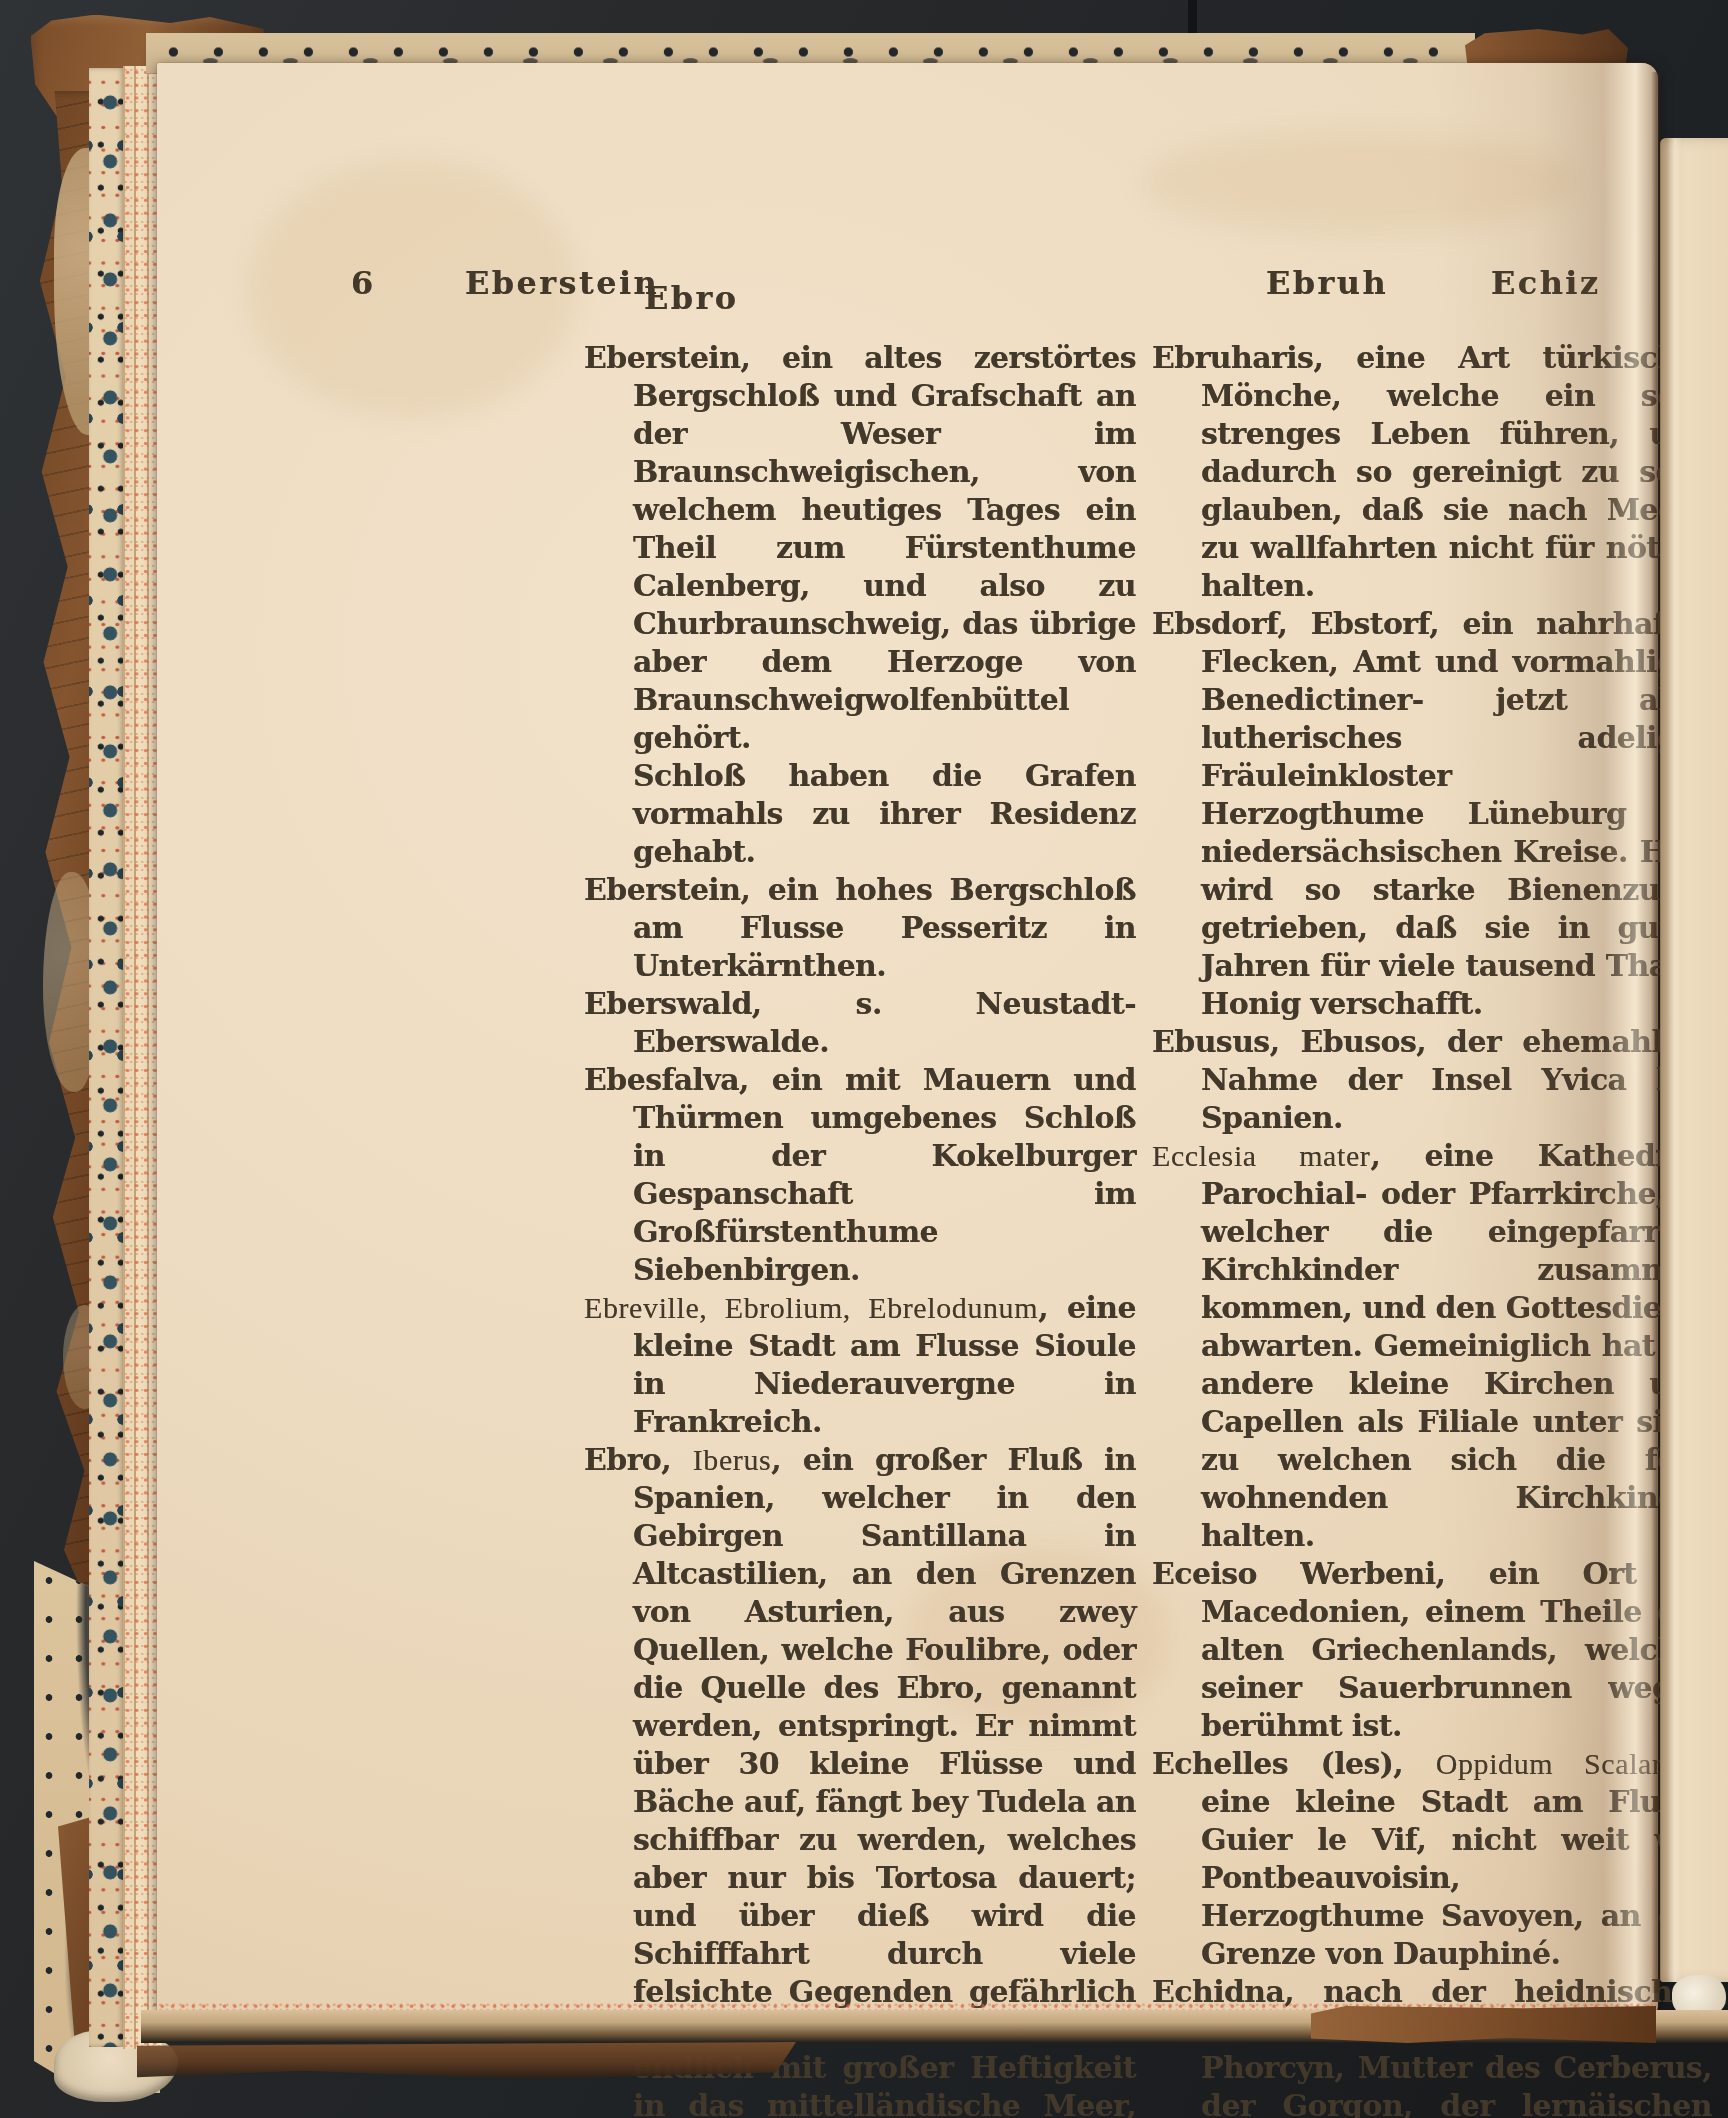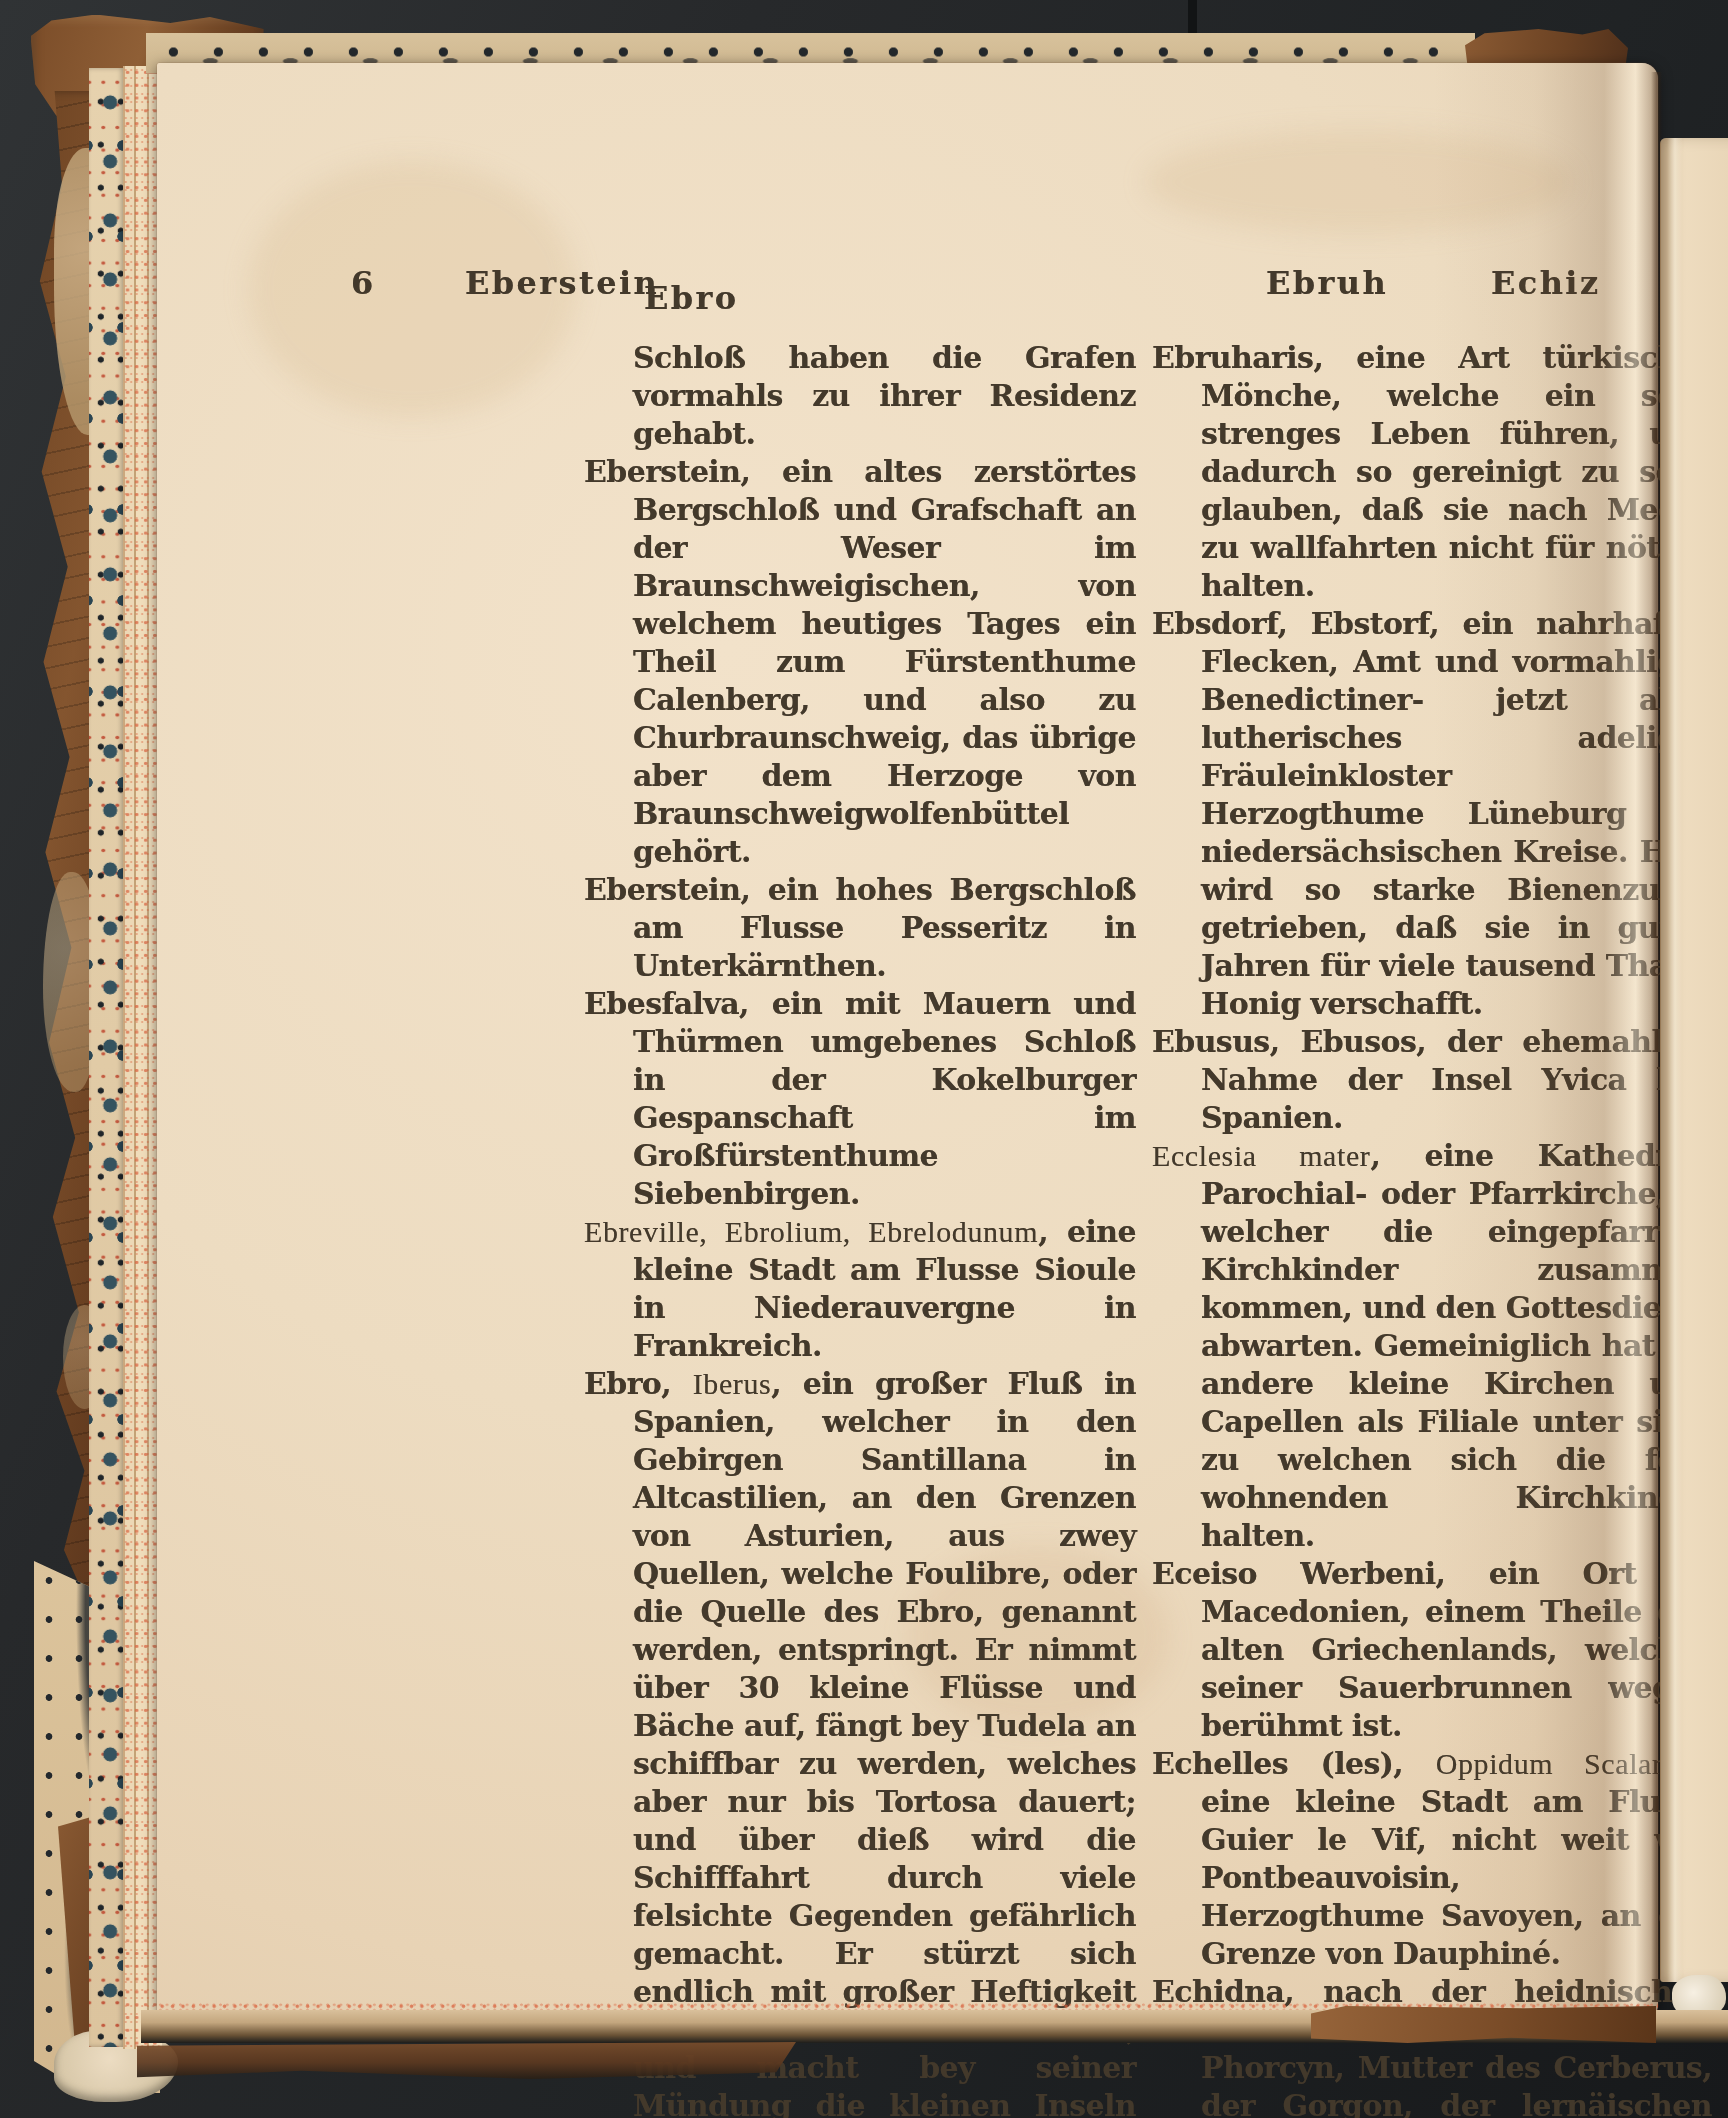--- a/index.html
+++ b/index.html
@@ -149,23 +149,24 @@
     <div class="stain stain-b"></div>
     <div class="stain stain-c"></div>
 
     <span class="hdr hdr-num">6</span>
     <span class="hdr hdr-t1">Eberstein</span>
     <span class="hdr hdr-t2">Ebro</span>
     <span class="hdr hdr-t3">Ebruh</span>
     <span class="hdr hdr-t4">Echiz</span>
 
     <div class="col col-left">
+        <p class="entry"><span class="seg-f">Eberstein, ein altes zerstörtes Bergschloß und Grafschaft an der Weser im Braunschweigischen, von welchem heutiges Tages ein Theil zum Fürstenthume Calenberg, und also zu Churbraunschweig, das übrige aber dem Herzoge von Braunschweigwolfenbüttel gehört.</span></p>
         <p class="entry cont"><span class="seg-f">Schloß haben die Grafen vormahls zu ihrer Residenz gehabt.</span></p>
-        <p class="entry"><span class="seg-f">Eberstein, ein altes zerstörtes Bergschloß und Grafschaft an der Weser im Braunschweigischen, von welchem heutiges Tages ein Theil zum Fürstenthume Calenberg, und also zu Churbraunschweig, das übrige aber dem Herzoge von Braunschweigwolfenbüttel gehört.</span></p>
         <p class="entry"><span class="seg-f">Eberstein, ein hohes Bergschloß am Flusse Pesseritz in Unterkärnthen.</span></p>
+        <p class="entry"><span class="seg-f">Eberswald, s. Neustadt-Eberswalde.</span></p>
         <p class="entry"><span class="seg-f">Ebesfalva, ein mit Mauern und Thürmen umgebenes Schloß in der Kokelburger Gespanschaft im Großfürstenthume Siebenbirgen.</span></p>
         <p class="entry"><span class="seg-a">Ebreville, Ebrolium, Ebrelodunum</span><span class="seg-f">, eine kleine Stadt am Flusse Sioule in Niederauvergne in Frankreich.</span></p>
         <p class="entry"><span class="seg-f">Ebro, </span><span class="seg-a">Iberus</span><span class="seg-f">, ein großer Fluß in Spanien, welcher in den Gebirgen Santillana in Altcastilien, an den Grenzen von Asturien, aus zwey Quellen, welche Foulibre, oder die Quelle des Ebro, genannt werden, entspringt. Er nimmt über 30 kleine Flüsse und Bäche auf, fängt bey Tudela an schiffbar zu werden, welches aber nur bis Tortosa dauert; und über dieß wird die Schifffahrt durch viele felsichte Gegenden gefährlich gemacht. Er stürzt sich endlich mit großer Heftigkeit in das mittelländische Meer, und macht bey seiner Mündung die kleinen Inseln Alfacques.</span></p>
       </div>
     <div class="col col-right">
         <p class="entry"><span class="seg-f">Ebruharis, eine Art türkischer Mönche, welche ein sehr strenges Leben führen, und dadurch so gereinigt zu seyn glauben, daß sie nach Mecca zu wallfahrten nicht für nöthig halten.</span></p>
         <p class="entry"><span class="seg-f">Ebsdorf, Ebstorf, ein nahrhafter Flecken, Amt und vormahliges Benedictiner- jetzt aber lutherisches adeliges Fräuleinkloster im Herzogthume Lüneburg im niedersächsischen Kreise. Hier wird so starke Bienenzucht getrieben, daß sie in guten Jahren für viele tausend Thaler Honig verschafft.</span></p>
         <p class="entry"><span class="seg-f">Ebusus, Ebusos, der ehemahlige Nahme der Insel Yvica bey Spanien.</span></p>
         <p class="entry"><span class="seg-a">Ecclesia mater</span><span class="seg-f">, eine Kathedral- Parochial- oder Pfarrkirche, in welcher die eingepfarrten Kirchkinder zusammen kommen, und den Gottesdienst abwarten. Gemeiniglich hat sie andere kleine Kirchen und Capellen als Filiale unter sich, zu welchen sich die fern wohnenden Kirchkinder halten.</span></p>
         <p class="entry"><span class="seg-f">Eceiso Werbeni, ein Ort in Macedonien, einem Theile des alten Griechenlands, welcher seiner Sauerbrunnen wegen berühmt ist.</span></p>

